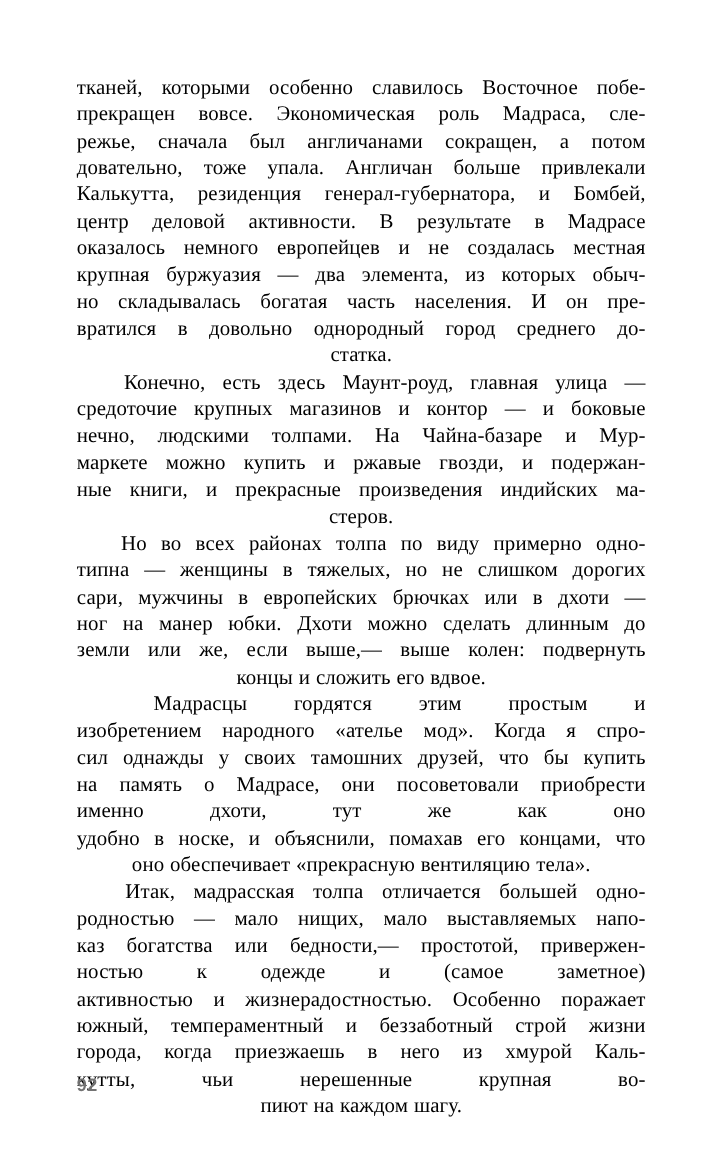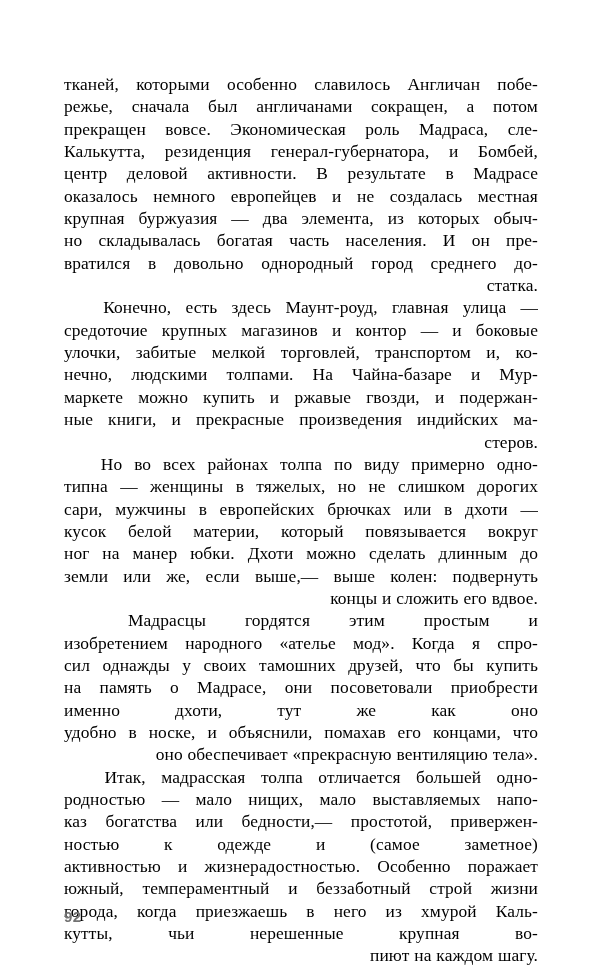--- a/index.html
+++ b/index.html
@@ -16,21 +16,20 @@
     font-family: "Liberation Serif", "DejaVu Serif", serif;
     color: #000000;
     -webkit-font-smoothing: none;
   }
 
   
   #page {
     position: absolute;
     inset: 0;
     background: #ffffff;
-    margin-top: 12px;
   }
 
   
   #text-block {
     position: absolute;
     left: 64px;
     top: 61px;
     width: 474px;
   }
 
@@ -43,21 +42,21 @@
     font-size: 17.4px;
     letter-spacing: 0.1px;
     white-space: pre;
   }
   
   .line.just {
     justify-content: space-between;
   }
   
   .line.flush {
-    justify-content: flex-end;
+    justify-content: center;
   }
   .line.flush .w + .w { margin-left: 0.28em; }
 
   
   .indent {
     display: inline-block;
     width: 25px;
     flex: 0 0 25px;
   }
 
@@ -76,41 +75,40 @@
     letter-spacing: 0.3px;
     color: #737373;
   }
 </style>
 </head>
 <body>
 
 <div id="page">
 
   <div id="text-block">
-      <div class="line just"><span class="w">тканей,</span><span class="w">которыми</span><span class="w">особенно</span><span class="w">славилось</span><span class="w">Англичан</span><span class="w">побе-</span></div>
+      <div class="line just"><span class="w">тканей,</span><span class="w">которыми</span><span class="w">особенно</span><span class="w">славилось</span><span class="w">Восточное</span><span class="w">побе-</span></div>
+      <div class="line just"><span class="w">прекращен</span><span class="w">вовсе.</span><span class="w">Экономическая</span><span class="w">роль</span><span class="w">Мадраса,</span><span class="w">сле-</span></div>
       <div class="line just"><span class="w">режье,</span><span class="w">сначала</span><span class="w">был</span><span class="w">англичанами</span><span class="w">сокращен,</span><span class="w">а</span><span class="w">потом</span></div>
-      <div class="line just"><span class="w">прекращен</span><span class="w">вовсе.</span><span class="w">Экономическая</span><span class="w">роль</span><span class="w">Мадраса,</span><span class="w">сле-</span></div>
+      <div class="line just"><span class="w">довательно,</span><span class="w">тоже</span><span class="w">упала.</span><span class="w">Англичан</span><span class="w">больше</span><span class="w">привлекали</span></div>
       <div class="line just"><span class="w">Калькутта,</span><span class="w">резиденция</span><span class="w">генерал-губернатора,</span><span class="w">и</span><span class="w">Бомбей,</span></div>
       <div class="line just"><span class="w">центр</span><span class="w">деловой</span><span class="w">активности.</span><span class="w">В</span><span class="w">результате</span><span class="w">в</span><span class="w">Мадрасе</span></div>
       <div class="line just"><span class="w">оказалось</span><span class="w">немного</span><span class="w">европейцев</span><span class="w">и</span><span class="w">не</span><span class="w">создалась</span><span class="w">местная</span></div>
       <div class="line just"><span class="w">крупная</span><span class="w">буржуазия</span><span class="w">—</span><span class="w">два</span><span class="w">элемента,</span><span class="w">из</span><span class="w">которых</span><span class="w">обыч-</span></div>
       <div class="line just"><span class="w">но</span><span class="w">складывалась</span><span class="w">богатая</span><span class="w">часть</span><span class="w">населения.</span><span class="w">И</span><span class="w">он</span><span class="w">пре-</span></div>
       <div class="line just"><span class="w">вратился</span><span class="w">в</span><span class="w">довольно</span><span class="w">однородный</span><span class="w">город</span><span class="w">среднего</span><span class="w">до-</span></div>
       <div class="line flush"><span class="w">статка.</span></div>
       <div class="line just"><span class="indent"></span><span class="w">Конечно,</span><span class="w">есть</span><span class="w">здесь</span><span class="w">Маунт-роуд,</span><span class="w">главная</span><span class="w">улица</span><span class="w">—</span></div>
       <div class="line just"><span class="w">средоточие</span><span class="w">крупных</span><span class="w">магазинов</span><span class="w">и</span><span class="w">контор</span><span class="w">—</span><span class="w">и</span><span class="w">боковые</span></div>
-      <div class="line just"><span class="w">улочки,</span><span class="w">забитые</span><span class="w">мелкой</span><span class="w">торговлей,</span><span class="w">транспортом</span><span class="w">и,</span><span class="w">ко-</span></div>
       <div class="line just"><span class="w">нечно,</span><span class="w">людскими</span><span class="w">толпами.</span><span class="w">На</span><span class="w">Чайна-базаре</span><span class="w">и</span><span class="w">Мур-</span></div>
       <div class="line just"><span class="w">маркете</span><span class="w">можно</span><span class="w">купить</span><span class="w">и</span><span class="w">ржавые</span><span class="w">гвозди,</span><span class="w">и</span><span class="w">подержан-</span></div>
       <div class="line just"><span class="w">ные</span><span class="w">книги,</span><span class="w">и</span><span class="w">прекрасные</span><span class="w">произведения</span><span class="w">индийских</span><span class="w">ма-</span></div>
       <div class="line flush"><span class="w">стеров.</span></div>
       <div class="line just"><span class="indent"></span><span class="w">Но</span><span class="w">во</span><span class="w">всех</span><span class="w">районах</span><span class="w">толпа</span><span class="w">по</span><span class="w">виду</span><span class="w">примерно</span><span class="w">одно-</span></div>
       <div class="line just"><span class="w">типна</span><span class="w">—</span><span class="w">женщины</span><span class="w">в</span><span class="w">тяжелых,</span><span class="w">но</span><span class="w">не</span><span class="w">слишком</span><span class="w">дорогих</span></div>
       <div class="line just"><span class="w">сари,</span><span class="w">мужчины</span><span class="w">в</span><span class="w">европейских</span><span class="w">брючках</span><span class="w">или</span><span class="w">в</span><span class="w">дхоти</span><span class="w">—</span></div>
-      <div class="line just"><span class="w">кусок</span><span class="w">белой</span><span class="w">материи,</span><span class="w">который</span><span class="w">повязывается</span><span class="w">вокруг</span></div>
       <div class="line just"><span class="w">ног</span><span class="w">на</span><span class="w">манер</span><span class="w">юбки.</span><span class="w">Дхоти</span><span class="w">можно</span><span class="w">сделать</span><span class="w">длинным</span><span class="w">до</span></div>
       <div class="line just"><span class="w">земли</span><span class="w">или</span><span class="w">же,</span><span class="w">если</span><span class="w">выше,—</span><span class="w">выше</span><span class="w">колен:</span><span class="w">подвернуть</span></div>
       <div class="line flush"><span class="w">концы</span><span class="w">и</span><span class="w">сложить</span><span class="w">его</span><span class="w">вдвое.</span></div>
       <div class="line just"><span class="indent"></span><span class="w">Мадрасцы</span><span class="w">гордятся</span><span class="w">этим</span><span class="w">простым</span><span class="w">и</span></div>
       <div class="line just"><span class="w">изобретением</span><span class="w">народного</span><span class="w">«ателье</span><span class="w">мод».</span><span class="w">Когда</span><span class="w">я</span><span class="w">спро-</span></div>
       <div class="line just"><span class="w">сил</span><span class="w">однажды</span><span class="w">у</span><span class="w">своих</span><span class="w">тамошних</span><span class="w">друзей,</span><span class="w">что</span><span class="w">бы</span><span class="w">купить</span></div>
       <div class="line just"><span class="w">на</span><span class="w">память</span><span class="w">о</span><span class="w">Мадрасе,</span><span class="w">они</span><span class="w">посоветовали</span><span class="w">приобрести</span></div>
       <div class="line just"><span class="w">именно</span><span class="w">дхоти,</span><span class="w">тут</span><span class="w">же</span><span class="w">как</span><span class="w">оно</span></div>
       <div class="line just"><span class="w">удобно</span><span class="w">в</span><span class="w">носке,</span><span class="w">и</span><span class="w">объяснили,</span><span class="w">помахав</span><span class="w">его</span><span class="w">концами,</span><span class="w">что</span></div>
       <div class="line flush"><span class="w">оно</span><span class="w">обеспечивает</span><span class="w">«прекрасную</span><span class="w">вентиляцию</span><span class="w">тела».</span></div>

